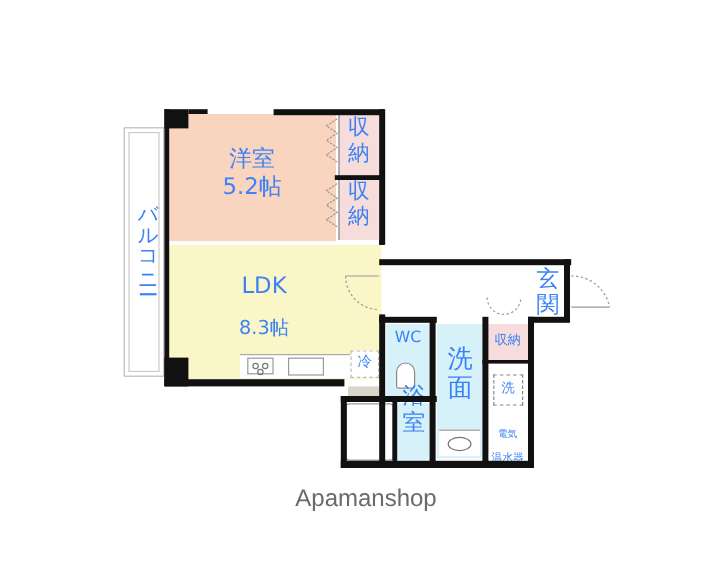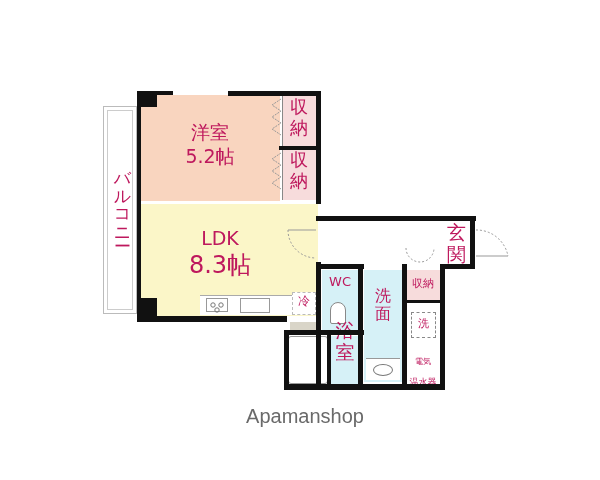--- a/index.html
+++ b/index.html
@@ -1,20 +1,20 @@
 <!DOCTYPE html>
 <html><head>
 <meta charset="utf-8">
 <style>
   html, body { margin:0; padding:0; }
   body { width:600px; height:480px; background:#ffffff; position:relative; overflow:hidden;
          font-family:"DejaVu Sans", sans-serif; }
   .abs { position:absolute; box-sizing:border-box; }
   .wall { position:absolute; background:#111; }
-  .room-label { position:absolute; text-align:center; color:#be185d; line-height:1.15; }
+  .room-label { position:absolute; text-align:center; color:#3b82f6; line-height:1.15; }
   .vtext { writing-mode: vertical-rl; text-orientation: upright; }
 </style>
 </head>
 <body>
 
 <div class="abs" style="left:103px; top:106px; width:34px; height:208px; border:1px solid #bbb; background:#fff;">
   <div class="abs" style="left:3px; top:3px; width:26px; height:200px; border:1px solid #ccc;"></div>
   <div class="room-label vtext" style="left:6px; top:52px; width:22px; font-size:17px;">バルコニー</div>
 </div>
 
@@ -31,21 +31,21 @@
   <div style="width:18px; margin:0 auto; word-break:break-all;">収納</div>
 </div>
 
 <svg class="abs" style="left:268px; top:95px;" width="14" height="106">
   <polyline points="13,4 4,10 13,16 4,22 13,28 4,34 13,40" fill="none" stroke="#999" stroke-width="1" stroke-dasharray="2,1"></polyline>
   <polyline points="13,58 4,64 13,70 4,76 13,82 4,88 13,94" fill="none" stroke="#999" stroke-width="1" stroke-dasharray="2,1"></polyline>
 </svg>
 
 <div class="abs" style="left:140px; top:204px; width:178px; height:112px; background:#fbf6c8;"></div>
 <div class="room-label" style="left:180px; top:228px; width:80px; font-size:19px;">LDK</div>
-<div class="room-label" style="left:180px; top:252px; width:80px; font-size:24px;">8.3帖</div>
+<div class="room-label" style="left:180px; top:264px; width:80px; font-size:16px;">8.3帖</div>
 
 <div class="abs" style="left:200px; top:295px; width:93px; height:20px; background:#fff; border-top:1px solid #aaa;"></div>
 <div class="abs" style="left:206px; top:298px; width:22px; height:14px; border:1px solid #999;">
   <svg width="22" height="14">
       <circle cx="6" cy="5" r="2.2" fill="none" stroke="#777"></circle>
       <circle cx="14" cy="5" r="2.2" fill="none" stroke="#777"></circle>
       <circle cx="10" cy="10" r="2.2" fill="none" stroke="#777"></circle>
     </svg>
 </div>
 <div class="abs" style="left:240px; top:298px; width:30px; height:15px; border:1px solid #999;"></div>
@@ -58,21 +58,21 @@
 <div class="abs" style="left:443px; top:222px; width:27px; height:46px; background:#fff;"></div>
 <div class="room-label" style="left:443px; top:222px; width:27px; font-size:19px;">
   <div style="width:20px; margin:0 auto; word-break:break-all;">玄関</div>
 </div>
 
 <div class="abs" style="left:322px; top:270px; width:36px; height:63px; background:#d6f1f7;"></div>
 <div class="room-label" style="left:322px; top:275px; width:36px; font-size:13px;">WC</div>
 <div class="abs" style="left:330px; top:302px; width:16px; height:22px; border:1px solid #888; border-radius:8px 8px 2px 2px; background:#fff;"></div>
 
 <div class="abs" style="left:364px; top:270px; width:38px; height:112px; background:#d6f1f7;"></div>
-<div class="room-label" style="left:364px; top:287px; width:38px; font-size:16px;">
+<div class="room-label" style="left:364px; top:287px; width:38px; font-size:21px;">
   <div style="width:20px; margin:0 auto; word-break:break-all;">洗面</div>
 </div>
 <div class="abs" style="left:366px; top:358px; width:34px; height:22px; background:#fff; border-top:1px solid #999;">
   <div class="abs" style="left:7px; top:5px; width:20px; height:12px; border:1px solid #777; border-radius:50%;"></div>
 </div>
 
 <div class="abs" style="left:405px; top:270px; width:36px; height:30px; background:#f7dcdc;"></div>
 <div class="room-label" style="left:405px; top:278px; width:36px; font-size:11px;">収納</div>
 
 <div class="abs" style="left:405px; top:304px; width:36px; height:80px; background:#fff;"></div>

